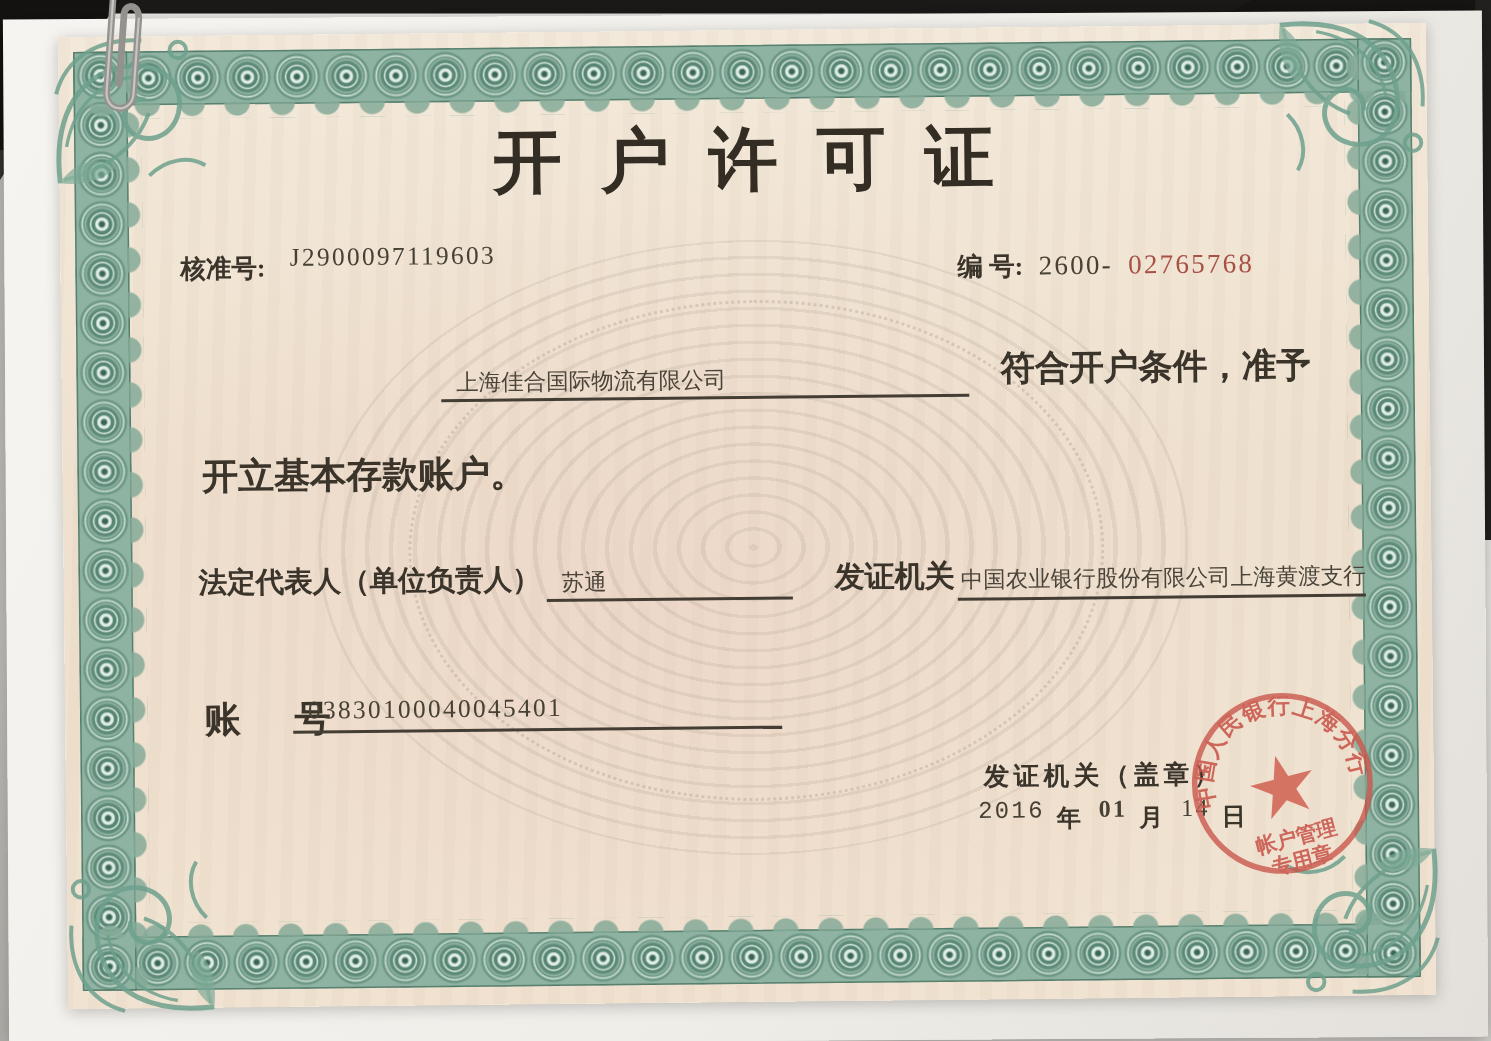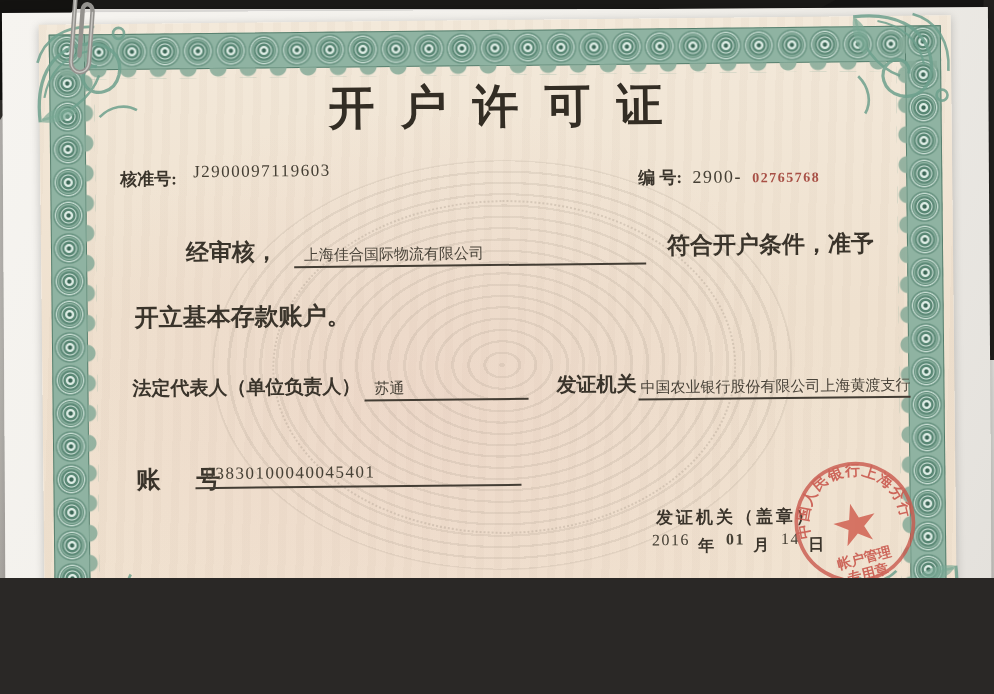--- a/index.html
+++ b/index.html
@@ -1,16 +1,16 @@
 <!DOCTYPE html>
 <html><head>
 <meta charset="utf-8">
 <style>
   html,body{margin:0;padding:0;background:#2a2826;}
-  .stage{position:relative;width:994px;height:578px;margin:0 auto;overflow:hidden;
+  .stage{position:relative;width:994px;height:694px;margin:0 auto;overflow:hidden;
          background:linear-gradient(180deg,#efedea 0%,#f1efeb 60%,#d8d5d0 100%);
          font-family:"Liberation Serif","DejaVu Serif",serif;}
   
   .dark{position:absolute;z-index:1;}
   .dark-top{left:0;top:0;width:994px;height:9px;background:#1b1a18;}
   .dark-tl{left:0;top:0;width:130px;height:132px;background:#141311;
            clip-path:polygon(0 0,80px 0,36px 64px,0 120px);}
   .dark-tr{left:818px;top:0;width:176px;height:48px;background:#161514;
            clip-path:polygon(10% 0,100% 0,100% 100%,0 20%);}
   .dark-right{right:0;top:0;width:16px;height:360px;background:#23211f;
@@ -123,25 +123,24 @@
     <div class="content">
       <div class="abs title">开户许可证</div>
 
       <div class="abs" style="left:80px;top:144px;font-size:17px;">
         <span class="lab">核准号:</span>
         <span class="val raised" style="margin-left:12px;">J2900097119603</span>
       </div>
 
       <div class="abs" style="left:598px;top:148px;font-size:17px;">
         <span class="lab">编 号:</span>
-        <span class="val" style="font-size:18px;margin-left:6px;">2900-</span>
-        <span class="val red" style="font-size:14px;margin-left:6px;font-weight:bold;">02765768</span>
+        <span class="val" style="font-size:18px;margin-left:6px;">2600-</span>
+        <span class="val red" style="font-size:18px;margin-left:6px;">02765768</span>
       </div>
 
-      <div class="abs lab" style="left:145px;top:214px;font-size:23px;">经审核，</div>
       <div class="abs uline" style="left:253px;top:214px;width:352px;height:30px;">
         <span class="fill small">上海佳合国际物流有限公司</span>
       </div>
       <div class="abs lab" style="left:626px;top:212px;font-size:23px;">符合开户条件，准予</div>
       <div class="abs lab" style="left:93px;top:278px;font-size:24px;">开立基本存款账户。</div>
 
       <div class="abs lab" style="left:90px;top:352px;font-size:19px;">法定代表人（单位负责人）</div>
       <div class="abs uline" style="left:322px;top:352px;width:164px;height:26px;">
         <span class="fill small">苏通</span>
       </div>
@@ -150,21 +149,21 @@
         <span class="small" style="position:absolute;left:2px;bottom:1px;line-height:1.35;white-space:normal;">中国农业银行股份有限公司上海黄渡支行</span>
       </div>
 
       <div class="abs lab" style="left:93px;top:440px;font-size:24px;letter-spacing:6px;">账　号</div>
       <div class="abs uline" style="left:152px;top:436px;width:326px;height:28px;">
         <span class="fill val" style="font-size:17px;bottom:3px;">03830100040045401</span>
       </div>
 
       <div class="abs lab" style="left:612px;top:488px;font-size:17px;letter-spacing:3px;">发证机关（盖章）</div>
       <div class="abs" style="left:608px;top:518px;font-size:16px;">
-        <span class="val raised" style="top:-6px;">2016</span>
+        <span class="val raised" style="top:-6px;font-family:Liberation Mono, monospace;">2016</span>
         <span class="lab" style="margin:0 8px 0 4px;">年</span>
         <span class="val raised" style="top:-6px;font-weight:bold;">01</span>
         <span class="lab" style="margin:0 8px 0 4px;">月</span>
         <span class="val raised" style="top:-6px;">14</span>
         <span class="lab" style="margin:0 0 0 4px;">日</span>
       </div>
 
       <svg class="seal" viewBox="0 0 160 160">
         <circle cx="80" cy="80" r="55" fill="none" stroke="#c9564b" stroke-width="3.5" opacity=".9"></circle>
         <path id="sealArc" d="M36.7,87.6 A44,44 0 1 1 123.3,87.6" fill="none"></path>

